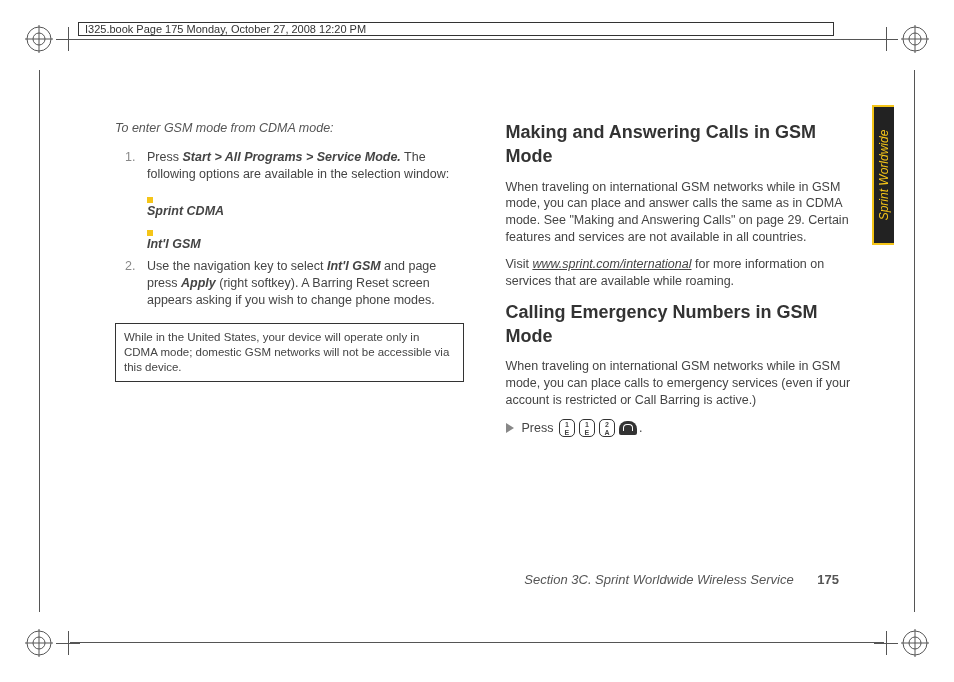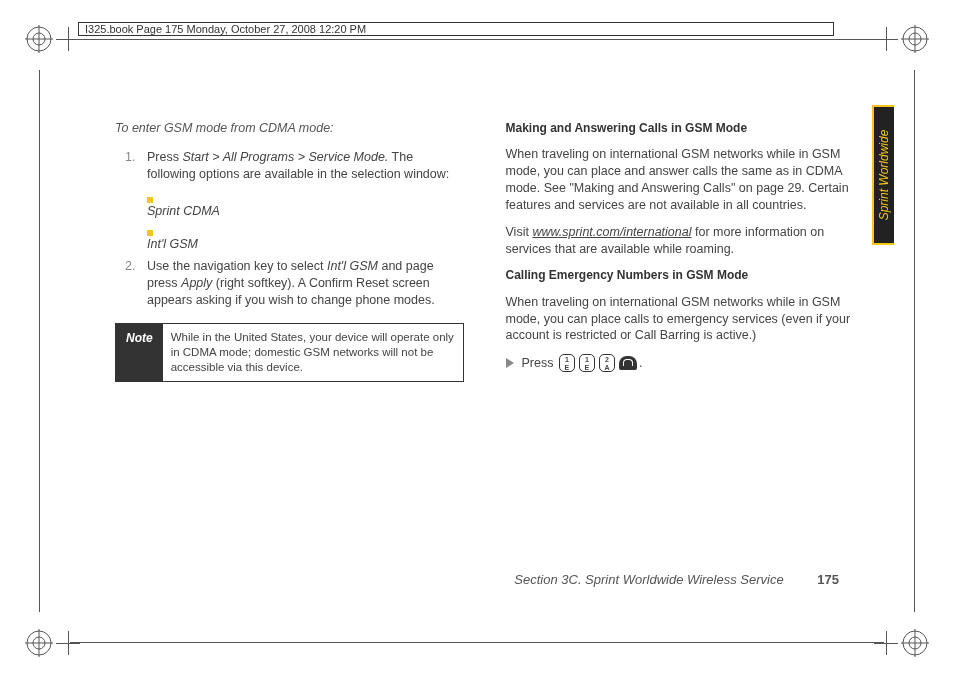--- a/index.html
+++ b/index.html
@@ -137,21 +137,21 @@
     .bullet-marker {
       width: 6px;
       height: 6px;
       background: #f5c518;
       margin-right: 6px;
       margin-top: 4px;
       flex-shrink: 0;
     }
     .italic-bold {
       font-style: italic;
-      font-weight: normal;
+      font-weight: bold;
     }
     .note-box {
       display: flex;
       border: 1px solid #333;
       margin-top: 14px;
     }
     .note-label {
       background: #333;
       color: #fff;
       font-style: italic;
@@ -162,21 +162,21 @@
       font-size: 12px;
     }
     .note-text {
       padding: 6px 8px;
       font-size: 11.5px;
       color: #444;
       line-height: 1.3;
     }
     .section-heading {
       font-weight: bold;
-      font-size: 12px;
+      font-size: 18px;
       color: #333;
       margin-bottom: 10px;
     }
     .body-para {
       margin-bottom: 10px;
     }
     .underline-italic {
       font-style: italic;
       text-decoration: underline;
       text-align: center;
@@ -250,21 +250,21 @@
       position: absolute;
       bottom: 95px;
       right: 115px;
       font-style: italic;
       font-size: 13px;
       color: #555;
     }
     .page-num {
       font-weight: bold;
       font-style: normal;
-      margin-left: 30px;
+      margin-left: 20px;
     }
     .press-row {
       display: flex;
       align-items: center;
     }
   </style>
 </head>
 <body>
 
 <div class="crop-mark crop-tl">
@@ -327,26 +327,25 @@
       <span class="italic-bold">Sprint CDMA</span>
     </div>
     <div class="bullet-item">
       <span class="bullet-marker"></span>
       <span class="italic-bold">Int'l GSM</span>
     </div>
 
     <div class="ol-item">
       <span class="ol-num">2.</span>
       <span>
-        <span>Use the navigation key to select </span><span class="italic-bold">Int'l GSM</span><span> and page press </span><span class="italic-bold">Apply</span><span> (right softkey). A Confirm Reset screen appears asking if you wish to change phone modes.</span>
+        <span>Use the navigation key to select </span><span class="italic-bold">Int'l GSM</span><span> and page press </span><span class="italic-bold">Apply</span><span> (right softkey). A Barring Reset screen appears asking if you wish to change phone modes.</span>
       </span>
     </div>
 
     <div class="note-box">
-      <div class="note-label">Note</div>
       <div class="note-text">While in the United States, your device will operate only in CDMA mode; domestic GSM networks will not be accessible via this device.</div>
     </div>
   </div>
 
   <div class="col">
     <div class="section-heading">Making and Answering Calls in GSM Mode</div>
     <div class="body-para">When traveling on international GSM networks while in GSM mode, you can place and answer calls the same as in CDMA mode. See "Making and Answering Calls" on page 29. Certain features and services are not available in all countries.</div>
     <div class="body-para">
       <span>Visit </span><span class="underline-italic">www.sprint.com/international</span><span> for more information on services that are available while roaming.</span>
     </div>

